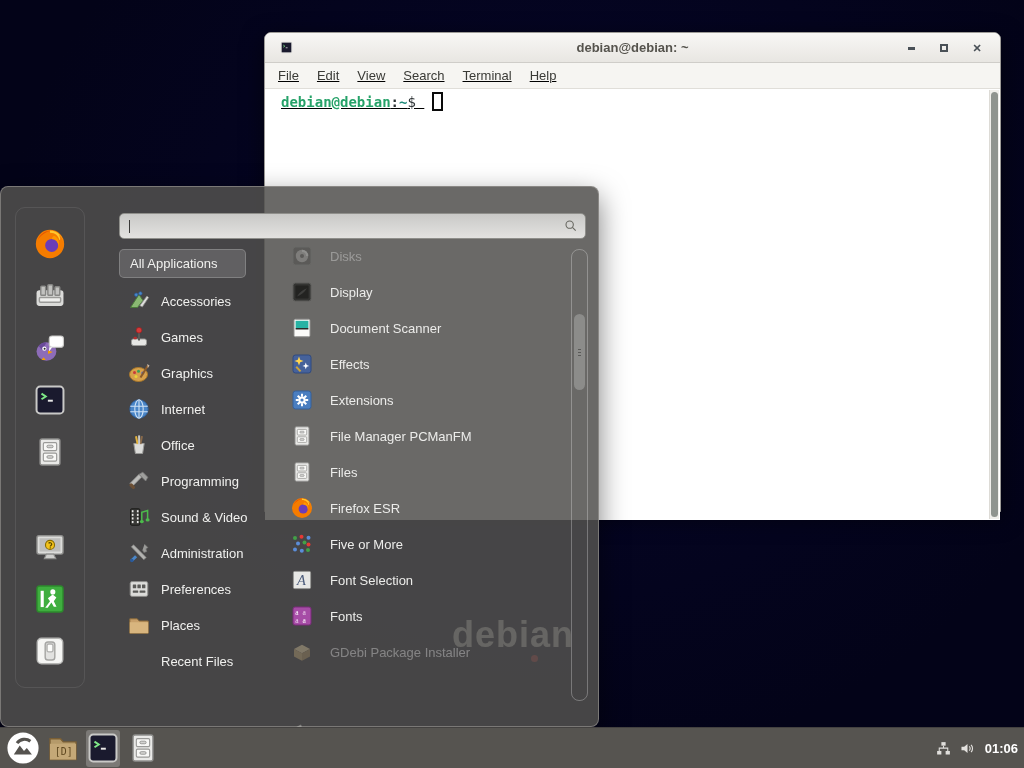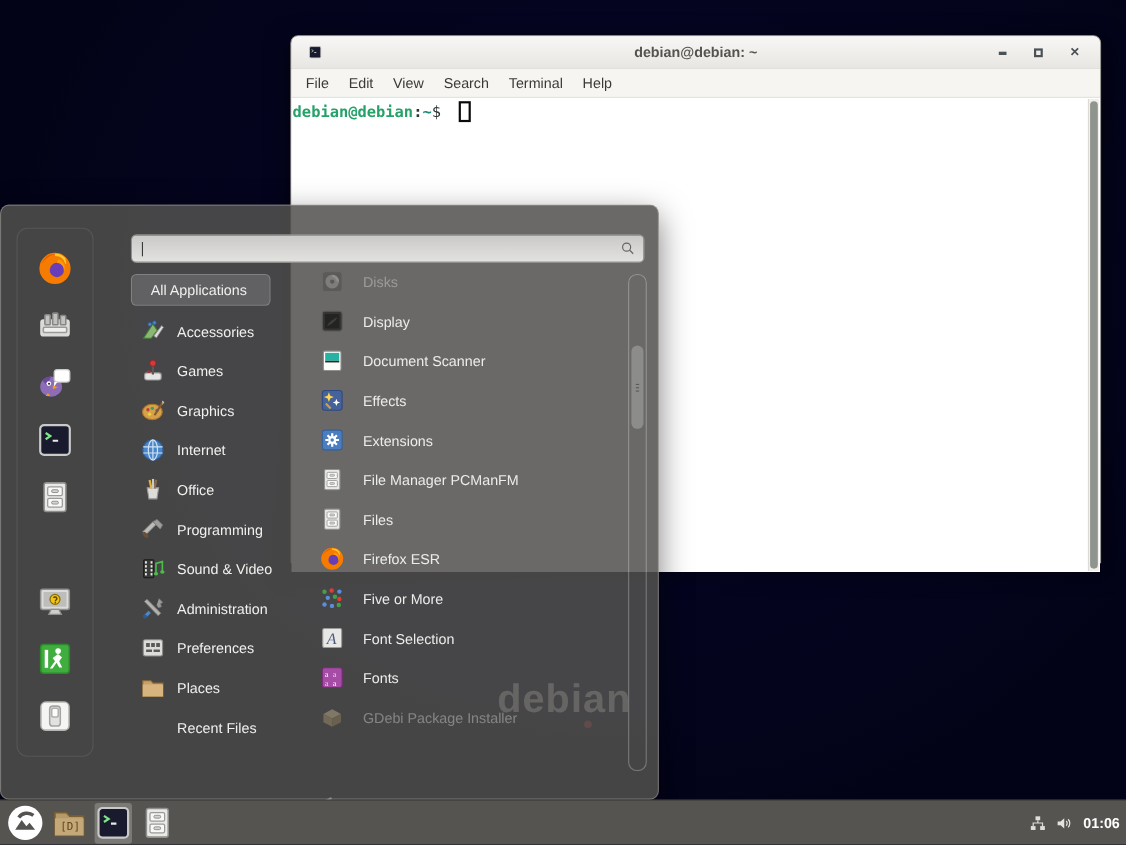--- a/index.html
+++ b/index.html
@@ -8,34 +8,34 @@
 
   
   #desktop { position:absolute; inset:0; background:radial-gradient(ellipse at 55% 35%, #06062a 0%, #030318 70%); }
   #watermark { position:absolute; left:452px; top:614px; font-size:36px; font-weight:700; letter-spacing:1px;
     color:#f0f0ec; opacity:.95; }
   #watermark-dot { position:absolute; left:531px; top:655px; width:7px; height:7px; border-radius:50%; background:#c0272d; }
 
   
   #terminal-window { position:absolute; left:264px; top:32px; width:737px; height:480px;
     background:#ffffff; border:1px solid #9d9b97; border-radius:7px 7px 0 0;
-    box-shadow:0 6px 22px rgba(0,0,0,.55); }
+    box-shadow:0 6px 22px rgba(0,0,0,.55);text-decoration:underline; }
   #term-titlebar { height:30px; background:linear-gradient(#f8f7f5,#e8e6e2); border-bottom:1px solid #cfcdc9;
     border-radius:6px 6px 0 0; position:relative; display:flex; align-items:center; }
   #term-title { position:absolute; left:0; right:0; text-align:center; font-size:13px; font-weight:700; color:#55534d; }
   #term-window-icon { position:absolute; left:15px; top:8px; width:13px; height:13px; }
   #term-controls { position:absolute; right:14px; top:0; height:30px; display:flex; align-items:center; gap:15px; }
   .win-btn { width:18px; height:18px; display:flex; align-items:center; justify-content:center; cursor:default; }
   .glyph-min { width:7px; height:3px; background:#4a5157; }
   .glyph-max { width:8px; height:8px; border:2px solid #4a5157; }
   .glyph-close { font-size:11px; font-weight:700; color:#4a5157; line-height:1; }
   #term-menubar { height:26px; background:#f6f5f2; border-bottom:1px solid #e0ded9; display:flex; align-items:center; padding-left:4px; }
   .menubar-item { font-size:13px; color:#3a3a36; padding:3px 9px; border-radius:3px; }
   #term-body { position:relative; height:431px; background:#fff; font-family:"DejaVu Sans Mono", monospace;
-    font-size:14px; padding:3px 14px 0 1px; }
+    font-size:14px; padding:3px 14px 0 16px; }
   #prompt-line { display:flex; align-items:center; white-space:pre; font-weight:700; }
   .p-user { color:#26a269; }
   .p-sep  { color:#2e3436; }
   .p-path { color:#1f8a7a; }
   .p-sign { color:#2e3436; font-weight:400; }
   #term-cursor { display:inline-block; width:11px; height:19px; border:2px solid #0a0a0a; margin-left:8px; }
   #term-scrollbar { position:absolute; right:1px; top:1px; width:10px; height:429px; background:#f0efeb; border-left:1px solid #dddbd6; }
   #term-scroll-thumb { position:absolute; left:1px; right:1px; top:2px; bottom:2px; background:#8f948f; border-radius:4px; }
 
   
@@ -52,21 +52,21 @@
 
   #search-box { position:absolute; left:118px; top:26px; width:467px; height:26px;
     background:linear-gradient(#c9c9c7,#e3e2e0); border:1px solid #8f8f8b; border-radius:5px;
     display:flex; align-items:center; padding:0 6px; }
   #search-caret { width:1px; height:13px; background:#3a3a38; margin-left:3px; }
   #search-icon { margin-left:auto; width:16px; height:16px; }
 
   #category-list { position:absolute; left:118px; top:62px; width:160px; }
   .cat-row { height:36px; display:flex; align-items:center; gap:10px; padding:0 8px; color:#f0f0ee; font-size:13px; cursor:pointer; }
   .cat-row.selected { height:29px; width:127px; background:rgba(255,255,255,.15); border:1px solid rgba(255,255,255,.2);
-    border-radius:5px; margin-bottom:5px; padding:0 17px; }
+    border-radius:5px; margin-bottom:5px; padding:0 10px; }
   .cat-icon { width:24px; height:24px; flex:0 0 24px; }
   .cat-icon svg { width:24px; height:24px; }
   .cat-row.no-icon { padding-left:42px; }
 
   #app-list { position:absolute; left:285px; top:51px; width:280px; height:466px; overflow:hidden; }
   .app-row { height:36px; display:flex; align-items:center; gap:16px; padding:8px 4px; color:#ececea; font-size:13px; cursor:pointer; }
   .app-row.disabled { color:rgba(235,235,233,.38); }
   .app-row.disabled .app-icon { opacity:.4; }
   .app-icon { width:24px; height:24px; flex:0 0 24px; }
   .app-icon svg { width:24px; height:24px; }

